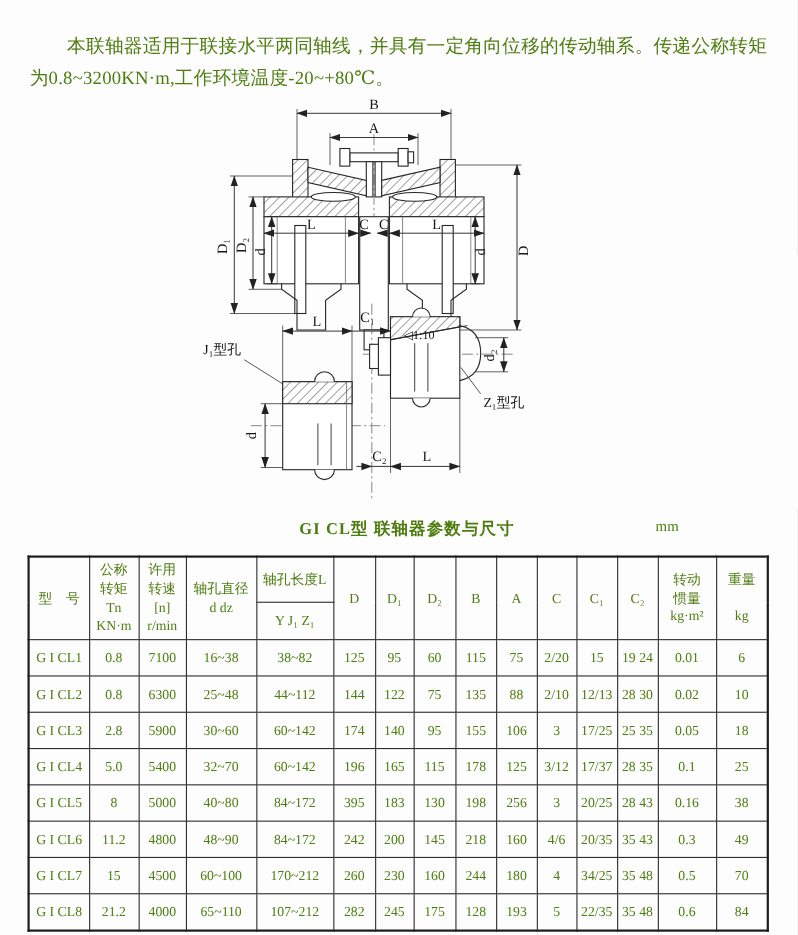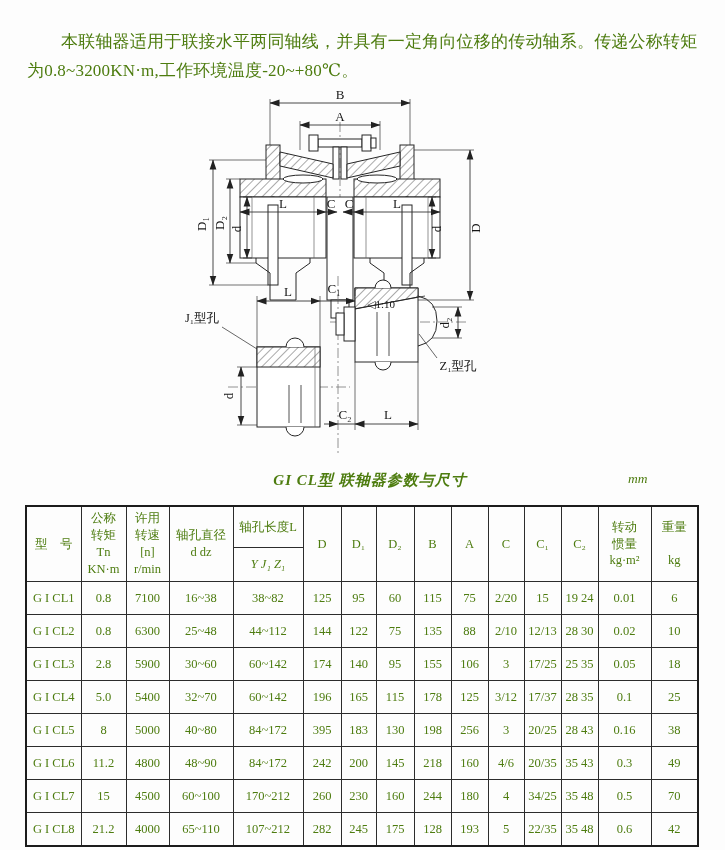--- a/index.html
+++ b/index.html
@@ -6,36 +6,36 @@
   .page{
     position:relative;width:725px;height:850px;margin:0 auto;
     background:#fdfdfd;color:#4d7c0f;overflow:hidden;
     font-family:"Liberation Serif","DejaVu Serif",serif;
   }
   .intro{
     position:absolute;top:10px;left:0;right:0;padding:0 27px;
     font-size:17px;line-height:1.72;text-indent:2em;letter-spacing:.2px;
   }
   .diagram{position:absolute;top:85px;left:0;}
-  .tbl-caption{position:absolute;top:471px;left:0;width:604px;height:22px;font-style:italic;}
+  .tbl-caption{position:absolute;top:471px;left:0;width:604px;height:22px;}
   .tbl-title{position:absolute;left:240px;width:260px;text-align:center;
     font-weight:700;font-size:15px;letter-spacing:1px;}
-  .tbl-unit{position:absolute;left:628px;font-size:13.5px;}
+  .tbl-unit{position:absolute;left:596px;font-size:13.5px;}
   table.params{
     position:absolute;top:505px;left:25px;width:672px;
     border-collapse:collapse;table-layout:fixed;
     border:2px solid #1c1c1c;
   }
   table.params th,table.params td{
     border:1px solid #2c2c2c;text-align:center;vertical-align:middle;
     padding:0 1px;font-weight:400;
   }
   table.params th{font-size:12.5px;white-space:pre-line;line-height:1.35;}
   table.params td{font-size:12.5px;height:32px;}
-  th.sub{height:33px;font-style:italic;}
+  th.sub{height:33px;}
   thead tr:first-child th{height:40px;}
   th[rowspan]{height:auto;}
   svg text{fill:#161616;font-family:"Liberation Serif","DejaVu Serif",serif;font-size:13px;}
   svg .sm{font-size:11px;}
   svg .cjk{font-size:12.5px;}
 </style>
 </head>
 <body>
 
 <div class="page">
@@ -384,18 +384,18 @@
           <td>107~212</td>
           <td>282</td>
           <td>245</td>
           <td>175</td>
           <td>128</td>
           <td>193</td>
           <td>5</td>
           <td>22/35</td>
           <td>35 48</td>
           <td>0.6</td>
-          <td>42</td>
+          <td>84</td>
         </tr>
       </tbody>
   </table>
 
 </div>
 
 </body></html>

